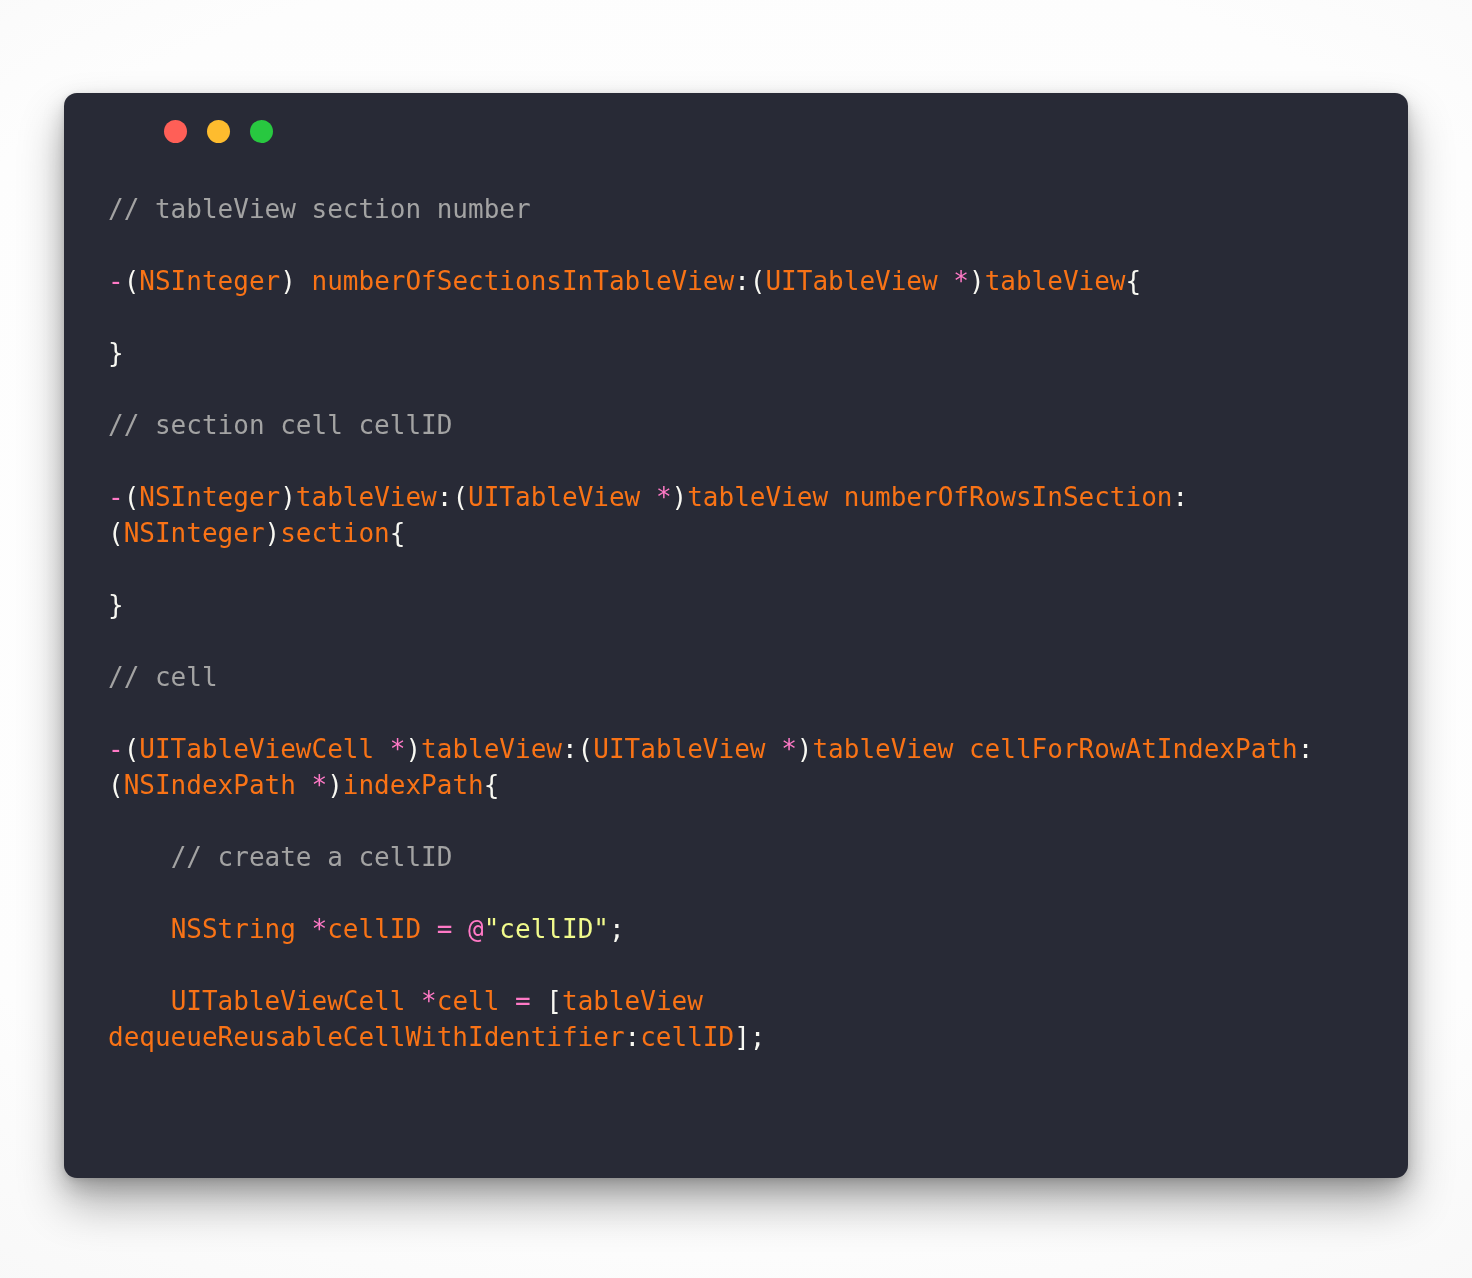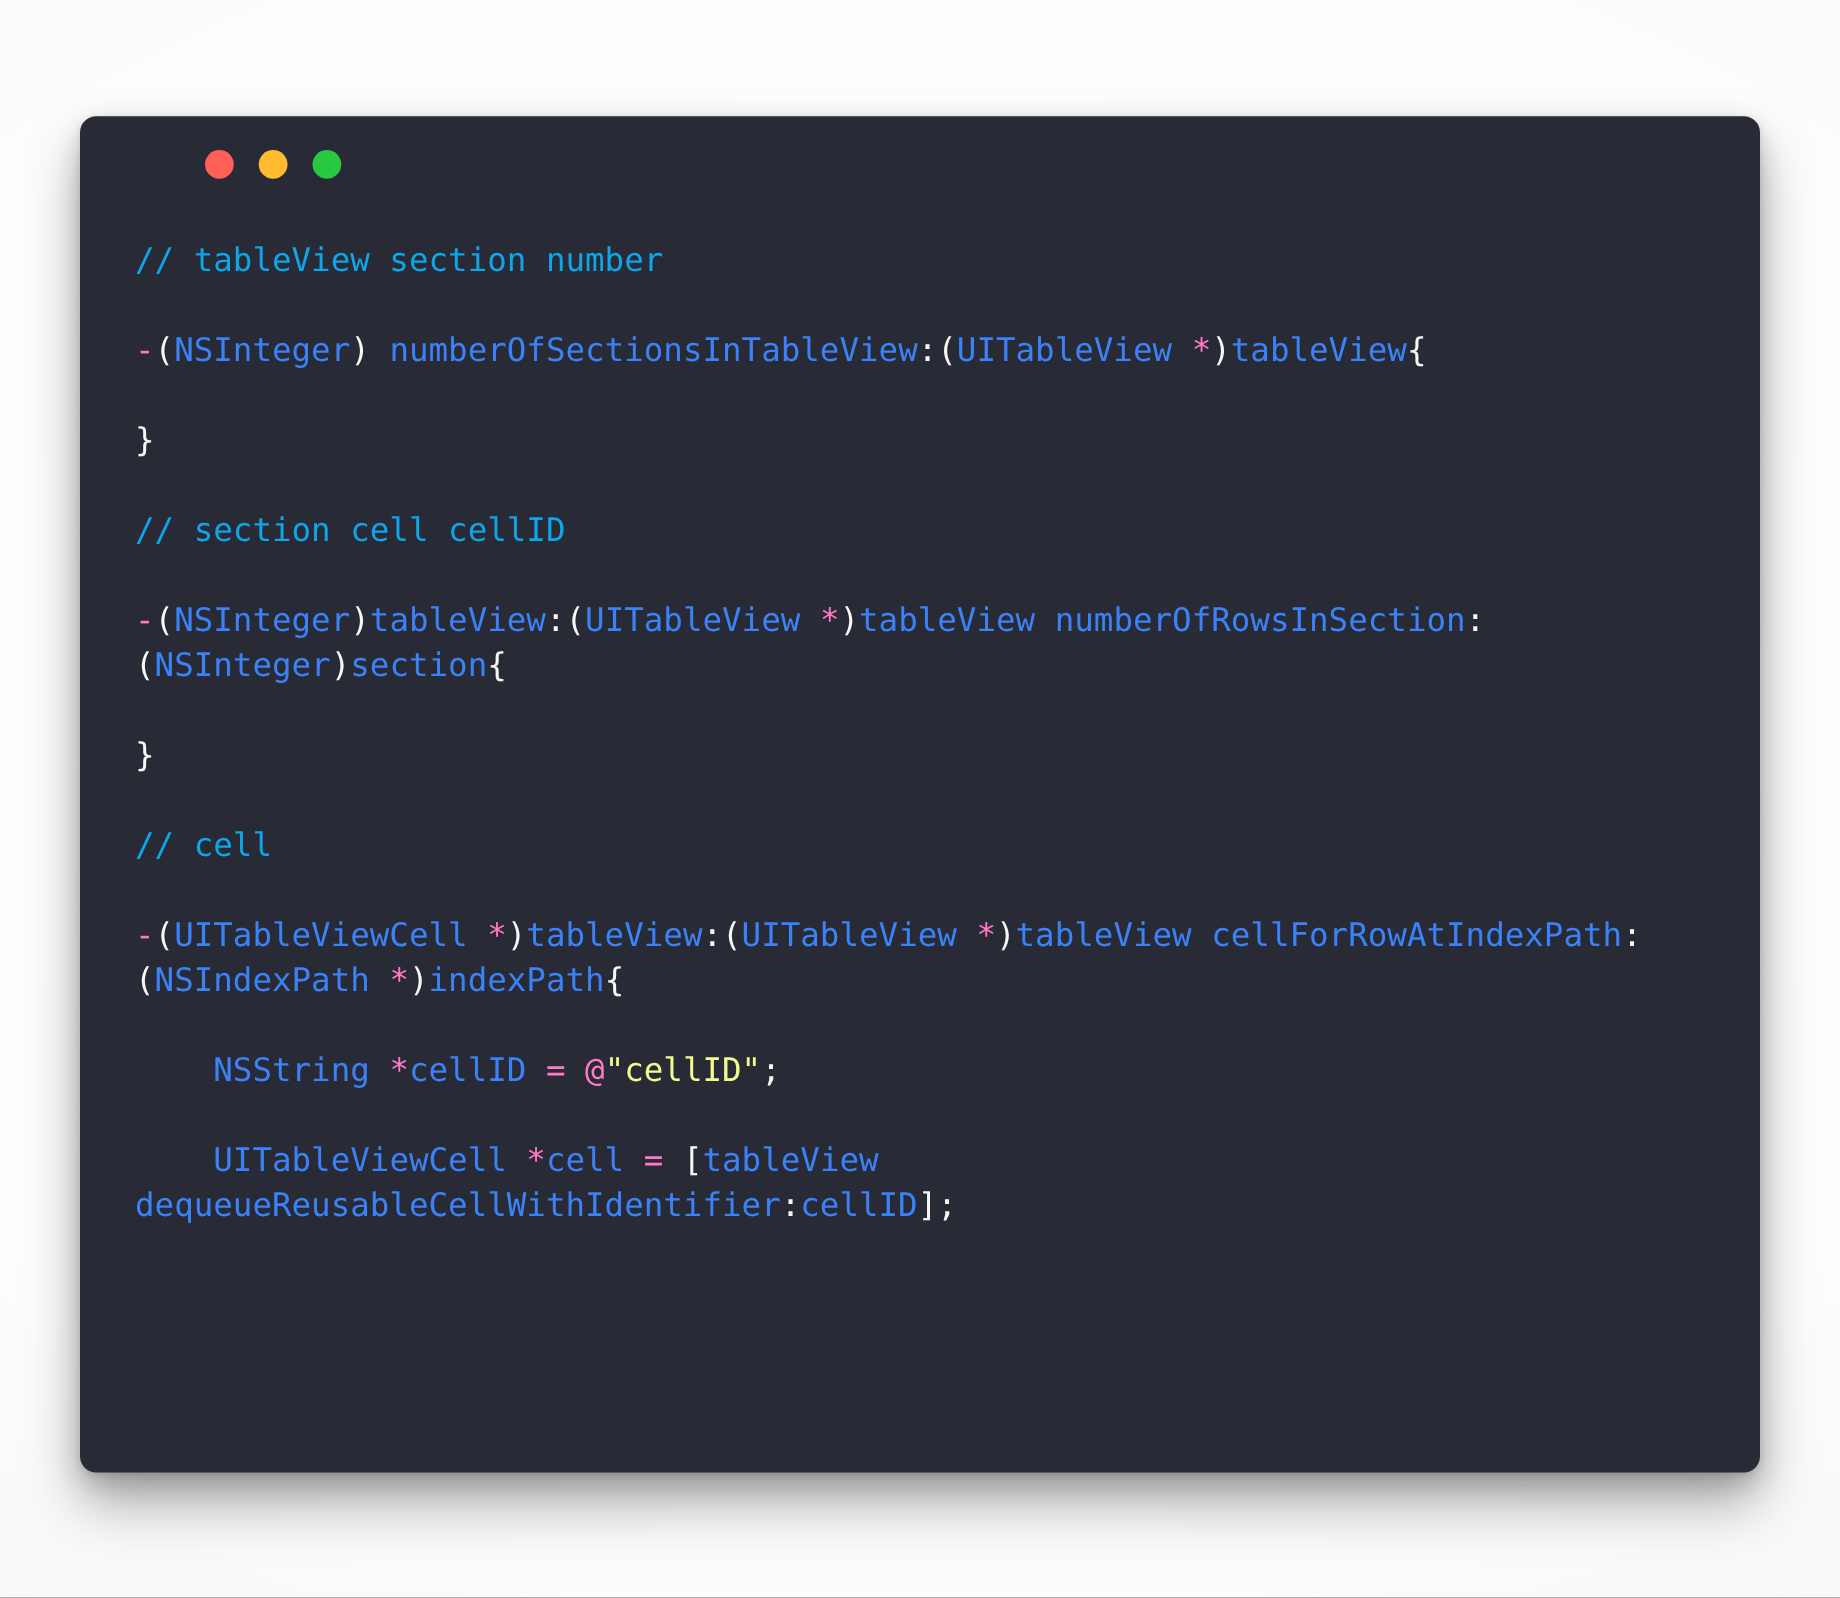--- a/index.html
+++ b/index.html
@@ -69,22 +69,22 @@
     line-height: 36px;
     letter-spacing: 0px;
     color: #f8f8f2;
     white-space: pre-wrap;
     word-break: normal;
     overflow-wrap: anywhere;
     -webkit-font-smoothing: antialiased;
   }
 
   
-  .tok-comment { color: #0ea5e9; }
-  .tok-green   { color: #3b82f6; }
+  .tok-comment { color: #a3a3a3; }
+  .tok-green   { color: #f97316; }
   .tok-pink    { color: #ff79c6; }
   .tok-purple  { color: #bd93f9; }
   .tok-yellow  { color: #f1fa8c; }
   .tok-plain   { color: #f8f8f2; }
 
   .code-line { display: block; min-height: 36px; }
 </style>
 </head>
 <body>
 
@@ -100,20 +100,21 @@
 
   <div class="code-area">
     <pre class="code" id="code-block"><span class="code-line"><span class="tok-comment">// tableView section number</span></span>
 <span class="code-line"><span class="tok-pink">-</span><span class="tok-plain">(</span><span class="tok-green">NSInteger</span><span class="tok-plain">) </span><span class="tok-green">numberOfSectionsInTableView</span><span class="tok-plain">:(</span><span class="tok-green">UITableView </span><span class="tok-pink">*</span><span class="tok-plain">)</span><span class="tok-green">tableView</span><span class="tok-plain">{</span></span>
 <span class="code-line"><span class="tok-plain">}</span></span>
 <span class="code-line"><span class="tok-comment">// section cell cellID</span></span>
 <span class="code-line"><span class="tok-pink">-</span><span class="tok-plain">(</span><span class="tok-green">NSInteger</span><span class="tok-plain">)</span><span class="tok-green">tableView</span><span class="tok-plain">:(</span><span class="tok-green">UITableView </span><span class="tok-pink">*</span><span class="tok-plain">)</span><span class="tok-green">tableView numberOfRowsInSection</span><span class="tok-plain">:(</span><span class="tok-green">NSInteger</span><span class="tok-plain">)</span><span class="tok-green">section</span><span class="tok-plain">{</span></span>
 <span class="code-line"><span class="tok-plain">}</span></span>
 <span class="code-line"><span class="tok-comment">// cell</span></span>
 <span class="code-line"><span class="tok-pink">-</span><span class="tok-plain">(</span><span class="tok-green">UITableViewCell </span><span class="tok-pink">*</span><span class="tok-plain">)</span><span class="tok-green">tableView</span><span class="tok-plain">:(</span><span class="tok-green">UITableView </span><span class="tok-pink">*</span><span class="tok-plain">)</span><span class="tok-green">tableView cellForRowAtIndexPath</span><span class="tok-plain">:(</span><span class="tok-green">NSIndexPath </span><span class="tok-pink">*</span><span class="tok-plain">)</span><span class="tok-green">indexPath</span><span class="tok-plain">{</span></span>
+<span class="code-line"><span class="tok-plain">    </span><span class="tok-comment">// create a cellID</span></span>
 <span class="code-line"><span class="tok-plain">    </span><span class="tok-green">NSString </span><span class="tok-pink">*</span><span class="tok-green">cellID </span><span class="tok-pink">= </span><span class="tok-pink">@</span><span class="tok-yellow">"cellID"</span><span class="tok-plain">;</span></span>
 <span class="code-line"><span class="tok-plain">    </span><span class="tok-green">UITableViewCell </span><span class="tok-pink">*</span><span class="tok-green">cell </span><span class="tok-pink">= </span><span class="tok-plain">[</span><span class="tok-green">tableView dequeueReusableCellWithIdentifier</span><span class="tok-plain">:</span><span class="tok-green">cellID</span><span class="tok-plain">];</span></span>
 
 
 
 
 
 
 
 

